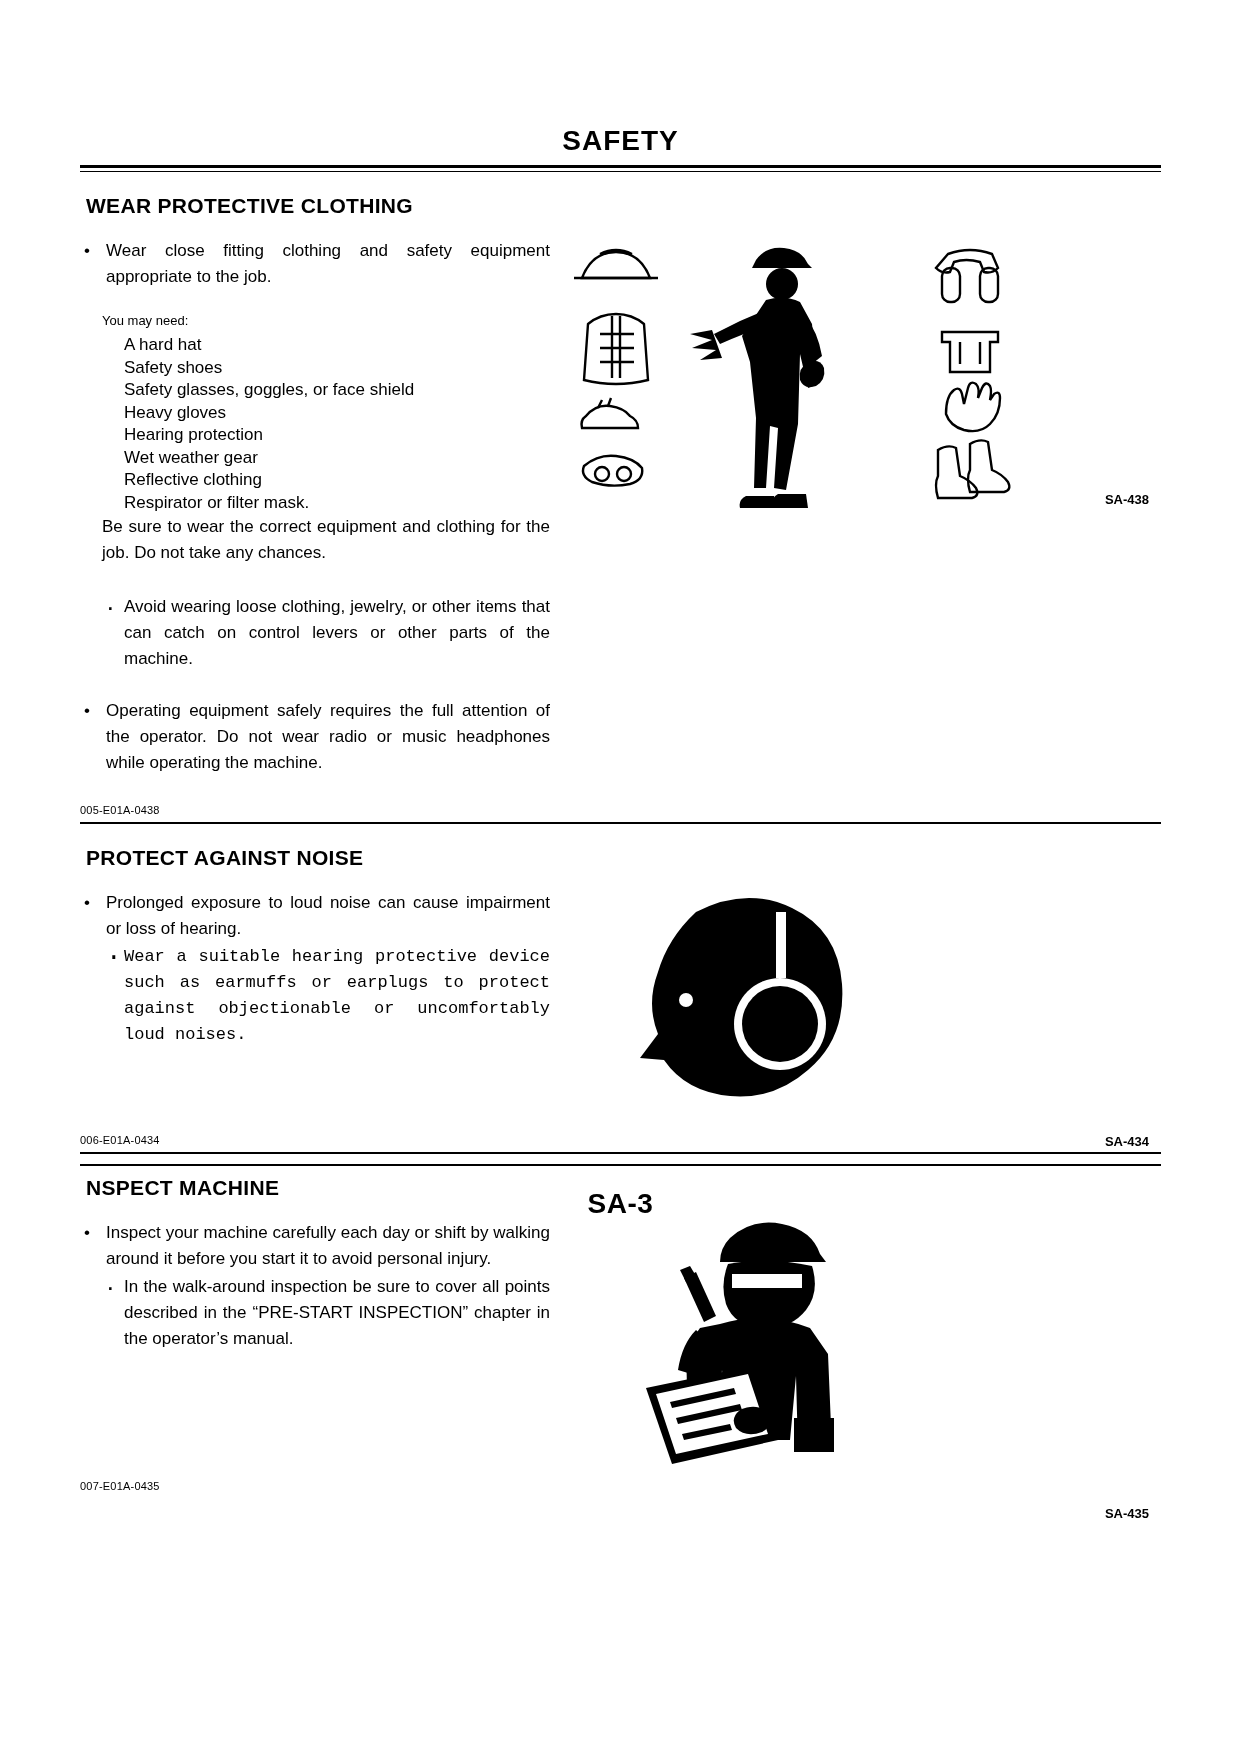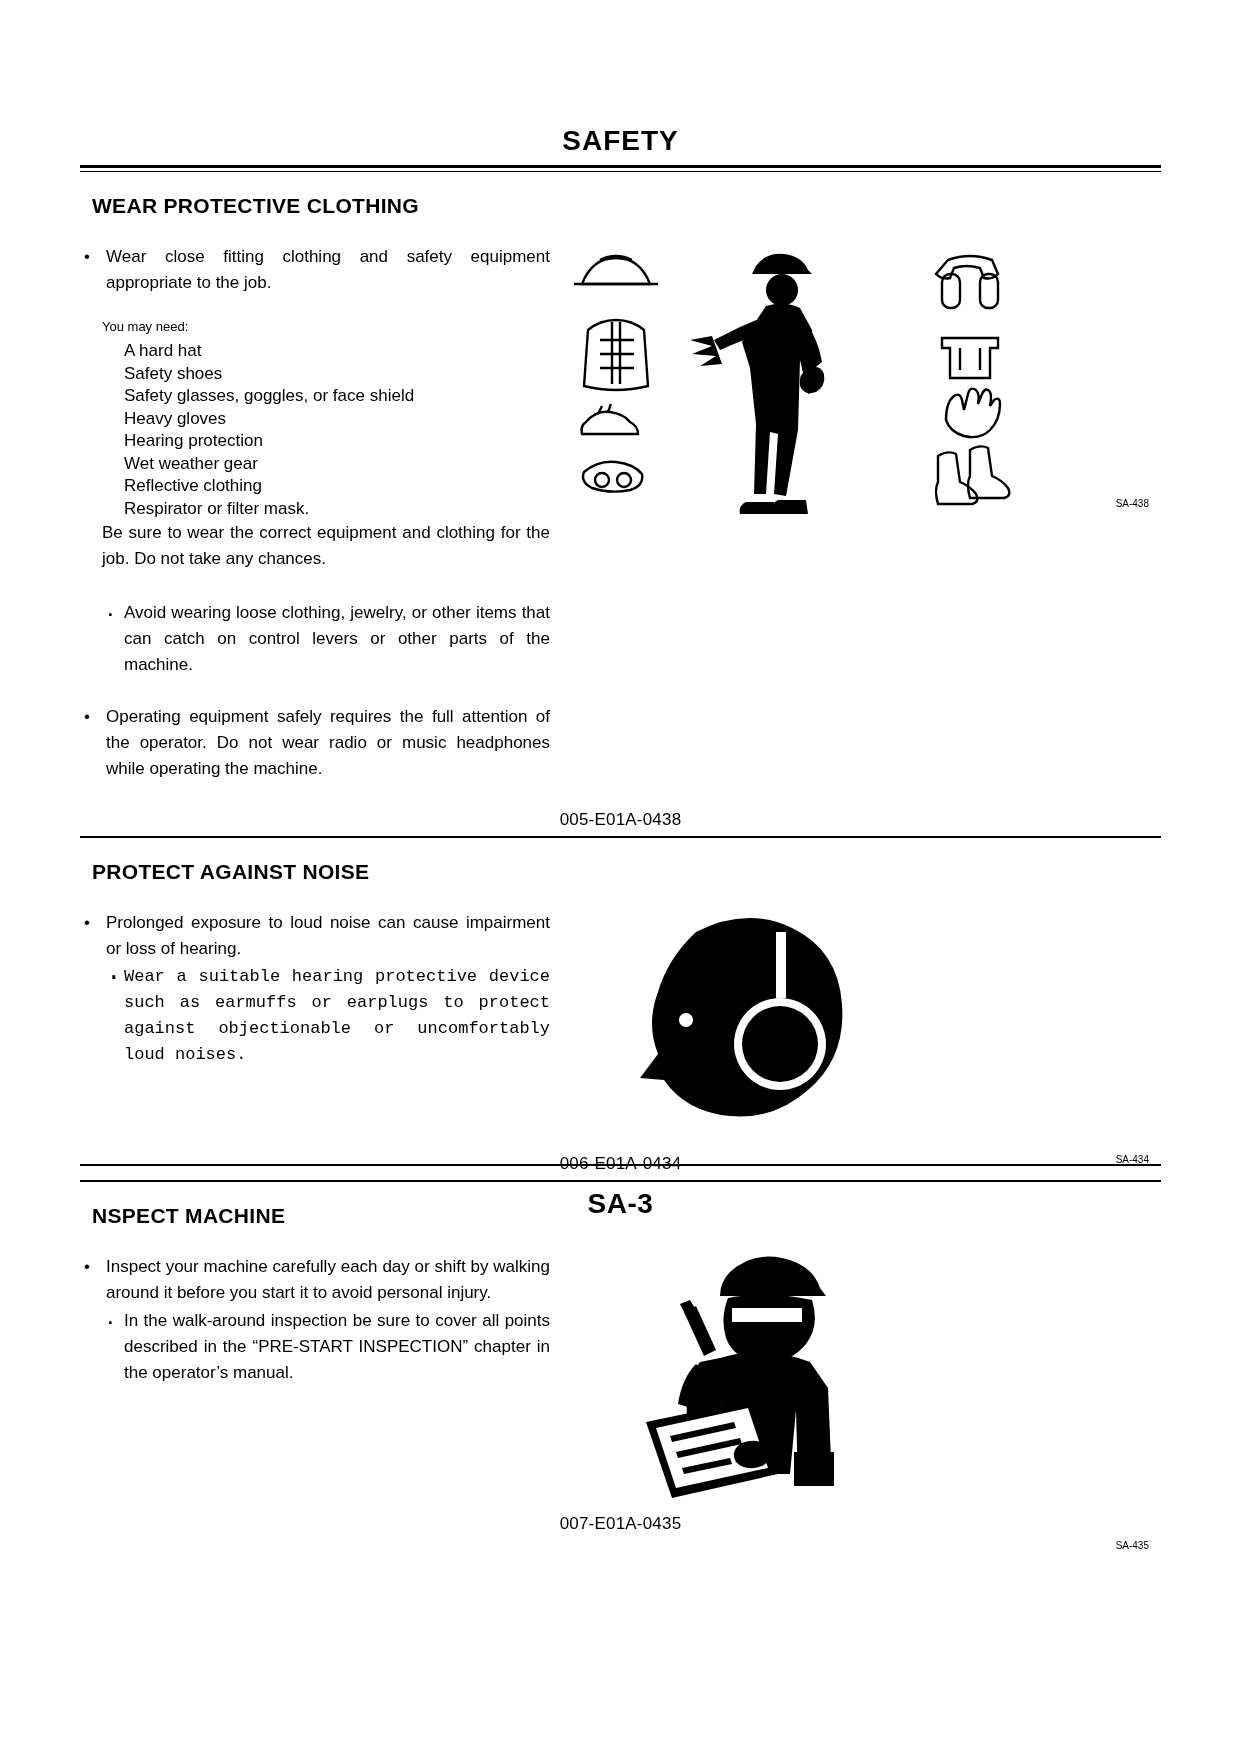--- a/index.html
+++ b/index.html
@@ -49,21 +49,21 @@
   }
 
   
   .section {
     position: relative;
   }
   .section-title {
     font-size: 21px;
     font-weight: bold;
     letter-spacing: 0.3px;
-    margin: 12px;
+    margin: 6px;
   }
   .section-body {
     display: flex;
     flex-direction: row;
   }
   .col-text {
     width: 470px;
     padding-top: 14px;
   }
   .col-figure {
@@ -123,22 +123,22 @@
     margin-left: 22px;
     margin-top: 28px;
   }
   .indent-sub .bullet-dot {
     width: 18px;
     flex: 0 0 18px;
   }
 
   
   .code-center {
-    text-align: center;
-    font-size: 17px;
+    text-align: left;
+    font-size: 11px;
     letter-spacing: 0.2px;
   }
   .sep-rule {
     height: 2px;
     background: #000;
     margin-top: 6px;
   }
   .page-number {
     position: absolute;
     left: 0;
@@ -153,21 +153,22 @@
     position: absolute;
     left: 0;
     right: 0;
     bottom: 150px;
     height: 2px;
     background: #000;
   }
 
   .fig-code {
     position: absolute;
-    font-size: 10px;
+    font-size: 13px;
+    font-weight: bold;
   }
   svg { display: block; }
 </style>
 </head>
 <body>
 
 <div class="page">
   <div class="content">
 
     <div class="page-header">SAFETY</div>

